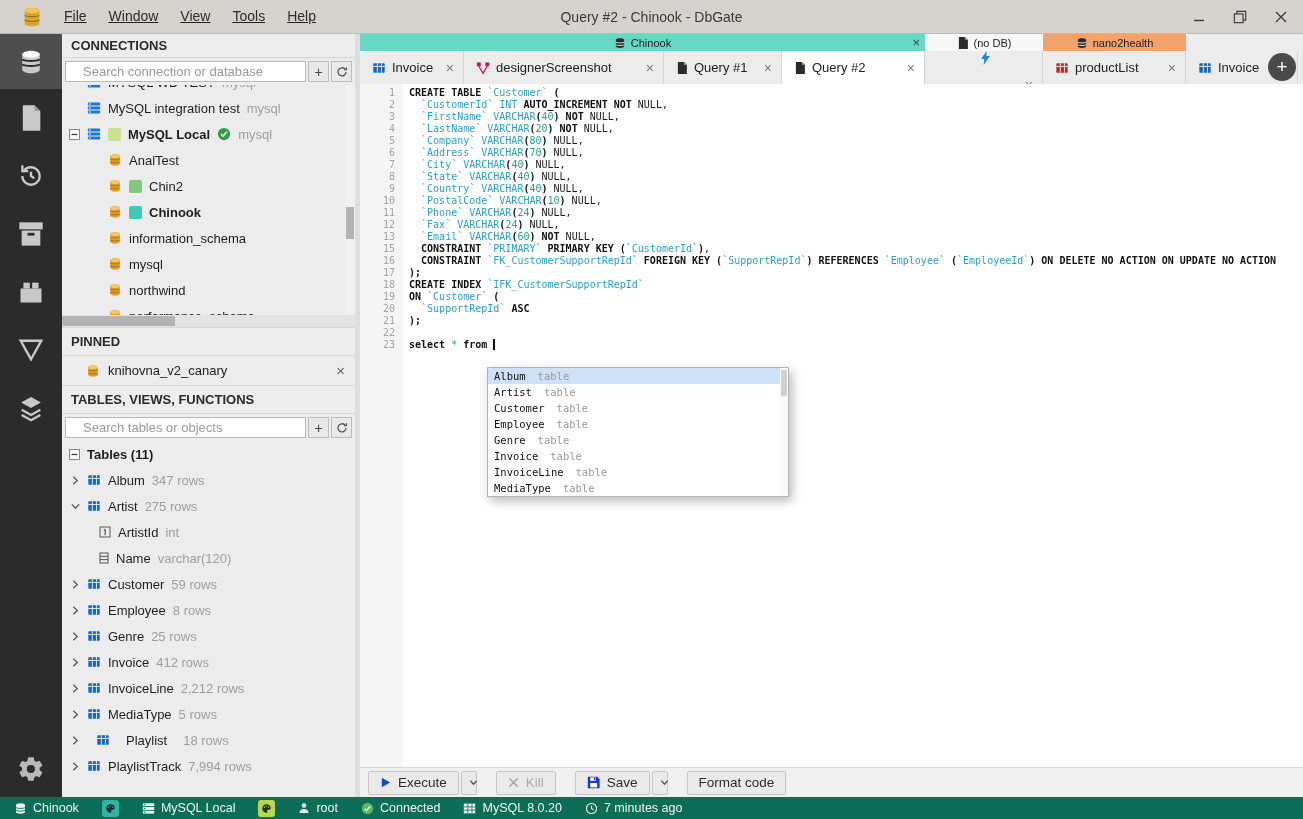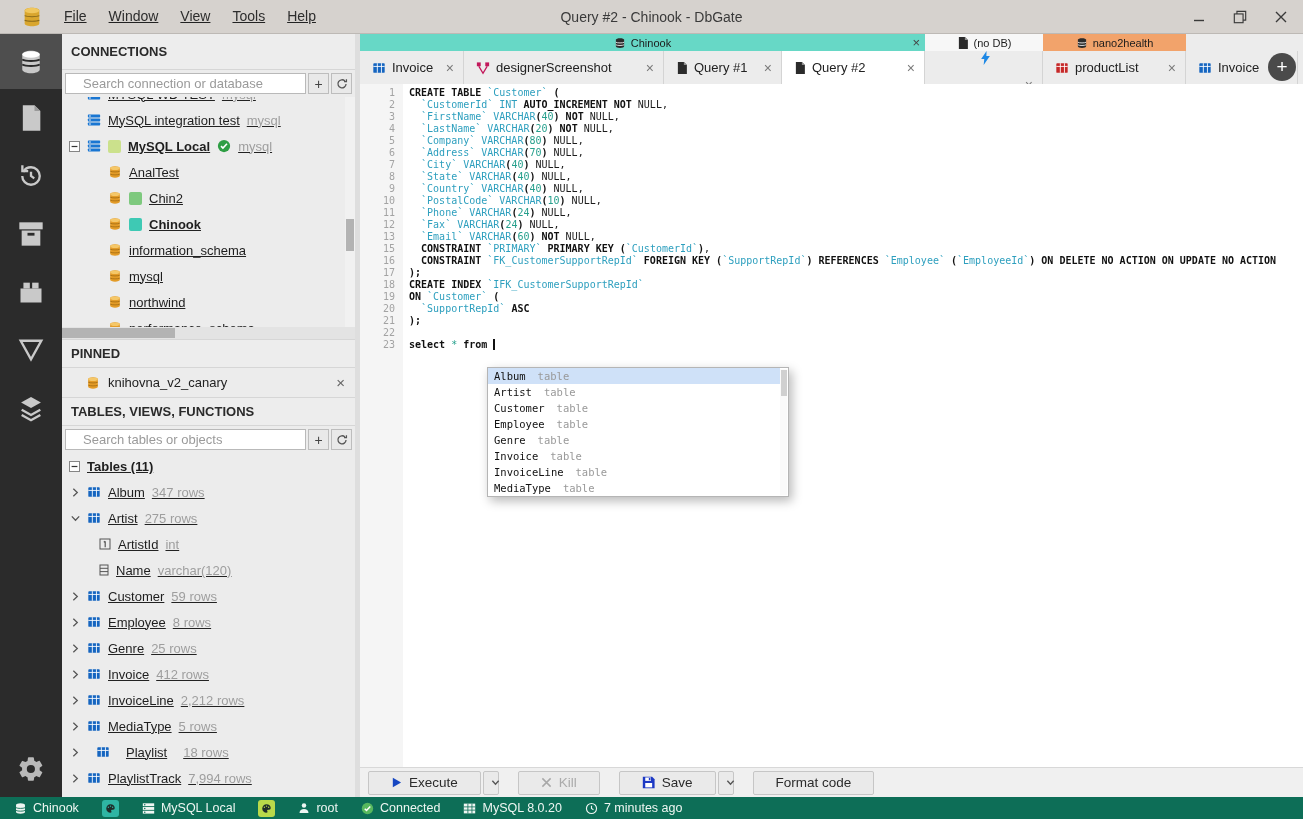--- a/index.html
+++ b/index.html
@@ -26,31 +26,31 @@
   .rail-item { height:58px; display:flex; align-items:center; justify-content:center; }
   .rail-item.active { background:#4e4e4e; height:55px; }
   .rail-item.settings { margin-top:auto; height:56px; }
 
   
   .leftpanel { width:298px; background:#ececec; border-right:5px solid #dedede;
     display:flex; flex-direction:column; }
   .sect-hdr { flex:none; font-weight:bold; font-size:13px; color:#2a2a2a; padding:0 9px;
     display:flex; align-items:center; background:#ededed;
     border-top:1px solid #d6d6d6; border-bottom:1px solid #d6d6d6; }
-  .sect-hdr.h1 { height:36px; border-top:none; }
+  .sect-hdr.h1 { height:24px; border-top:none; }
   .sect-hdr.h2 { height:29px; }
   .search-row { flex:none; height:27px; display:flex; align-items:center; padding:0 3px 0 3px; gap:2px; }
   .search-row input { flex:1; height:21px; border:1px solid #b9b9b9; background:#fff;
     font-family:"Liberation Sans",sans-serif; font-size:13px; padding:0 17px; color:#222; min-width:0; }
   .search-row input::placeholder { color:#9a9a9a; }
   .sq-btn { width:21px; height:21px; border:1px solid #bdbdbd; background:#e9e9e9; display:flex;
     align-items:center; justify-content:center; font-size:14px; color:#444; cursor:pointer; }
 
   .conn-list { flex:none; height:242px; position:relative; overflow:hidden; }
-  .tree-row { height:26px; display:flex; align-items:center; gap:7px; padding-right:0; white-space:nowrap;text-decoration:underline; }
+  .tree-row { height:26px; display:flex; align-items:center; gap:7px; padding-right:0; white-space:nowrap; }
   .tree-row .lbl { color:#1e1e1e; }
   .tree-row .lbl.bold { font-weight:bold; }
   .tree-row .meta { color:#9e9e9e; }
   .chip { width:13px; height:13px; border-radius:2px; flex:none; }
   .slot { width:12px; flex:none; display:flex; justify-content:center; }
   .indent-srv { padding-left:6px; }
   .indent-db  { padding-left:46px; }
   .clip-top   { margin-top:-16px; }
   .vscroll { position:absolute; right:0; top:0; width:10px; height:230px; background:#f1f1f1; }
   .vscroll .thumb { position:absolute; left:1px; width:8px; background:#b3b3b3; }
@@ -106,21 +106,21 @@
   .ac-item .nm { color:#111; }
   .ac-item .kd { color:#999; }
   .ac-scroll { position:absolute; right:1px; top:1px; bottom:1px; width:7px; background:#fafafa; }
   .ac-scroll .thumb { position:absolute; top:1px; left:0.5px; width:6px; height:26px; background:#d0d0d0; }
 
   
   .toolbar { flex:none; height:30px; background:#f0f0f0; border-top:1px solid #d8d8d8;
     display:flex; align-items:center; padding-left:8px; gap:5px; }
   .tb-group { display:flex; gap:2px; margin-right:14px; }
   .tb-btn { height:24px; border:1px solid #c6c6c6; background:#eaeaea; border-radius:2px;
-    display:flex; align-items:center; gap:7px; padding:0 22px; font-size:13.5px; color:#2b2b2b; cursor:pointer; }
+    display:flex; align-items:center; gap:7px; padding:0 11px; font-size:13.5px; color:#2b2b2b; cursor:pointer; }
   .tb-btn.chev { padding:0 7px; }
   .tb-btn.disabled { color:#ababab; cursor:default; }
 
   
   .statusbar { height:22px; background:#0d6e57; display:flex; align-items:center;
     padding-left:14px; gap:23px; }
   .sb-item { display:flex; align-items:center; gap:6px; color:#eef6f2; font-size:12.5px; }
   .sb-chip { width:17px; height:17px; border-radius:3px; display:flex; align-items:center; justify-content:center; }
 </style>
 </head>

